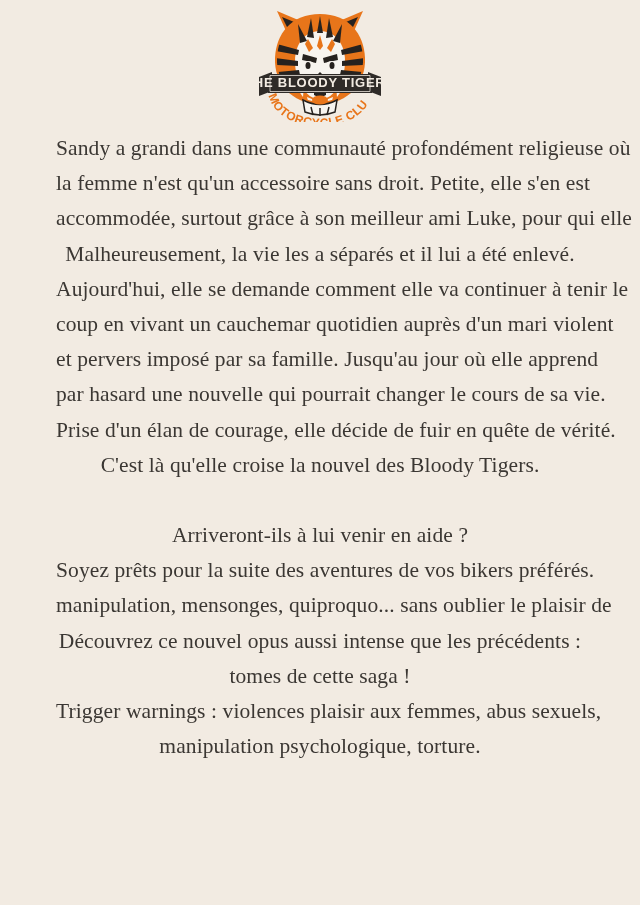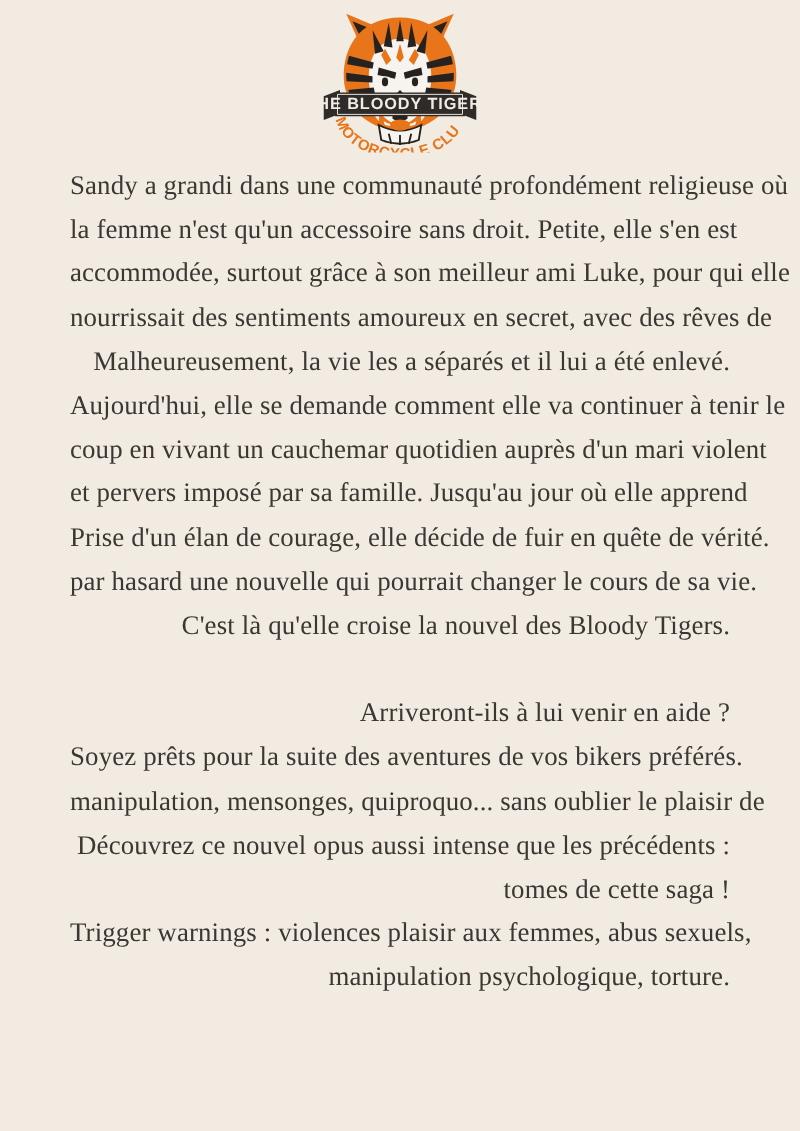--- a/index.html
+++ b/index.html
@@ -39,21 +39,21 @@
     width: 130px;
     height: 120px;
   }
 
   
   .story {
     position: absolute;
     top: 131px;
     left: 56px;
     width: 528px;
-    text-align: right;
+    text-align: center;
     color: #3b3733;
     font-size: 21.5px;
     line-height: 35.2px;
     letter-spacing: 0.1px;
     font-family: "Liberation Serif", "DejaVu Serif", serif;
     font-weight: 400;
     -webkit-font-smoothing: antialiased;
   }
   .story p {
     margin: 0;
@@ -164,27 +164,26 @@
       </svg>
     </div>
   </div>
 
   <div class="story">
 
     <p class="block-1">
       <span class="line">Sandy a grandi dans une communauté profondément religieuse où</span>
       <span class="line">la femme n'est qu'un accessoire sans droit. Petite, elle s'en est</span>
       <span class="line">accommodée, surtout grâce à son meilleur ami Luke, pour qui elle</span>
-      <span class="line">nourrissait des sentiments amoureux en secret, avec des rêves de</span>
       <span class="line">Malheureusement, la vie les a séparés et il lui a été enlevé.</span>
       <span class="line">Aujourd'hui, elle se demande comment elle va continuer à tenir le</span>
       <span class="line">coup en vivant un cauchemar quotidien auprès d'un mari violent</span>
       <span class="line">et pervers imposé par sa famille. Jusqu'au jour où elle apprend</span>
+      <span class="line">par hasard une nouvelle qui pourrait changer le cours de sa vie.</span>
       <span class="line">Prise d'un élan de courage, elle décide de fuir en quête de vérité.</span>
-      <span class="line">par hasard une nouvelle qui pourrait changer le cours de sa vie.</span>
       <span class="line">C'est là qu'elle croise la nouvel des Bloody Tigers.</span>
     </p>
 
     <div class="para-gap"></div>
 
     <p class="block-2">
       <span class="line">Arriveront-ils à lui venir en aide ?</span>
       <span class="line">Soyez prêts pour la suite des aventures de vos bikers préférés.</span>
       <span class="line">manipulation, mensonges, quiproquo... sans oublier le plaisir de</span>
       <span class="line">Découvrez ce nouvel opus aussi intense que les précédents :</span>

